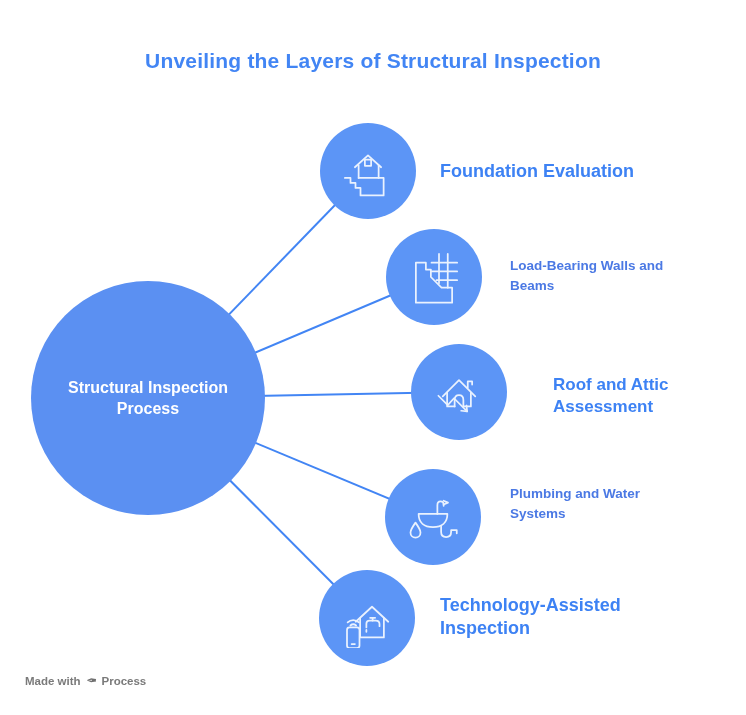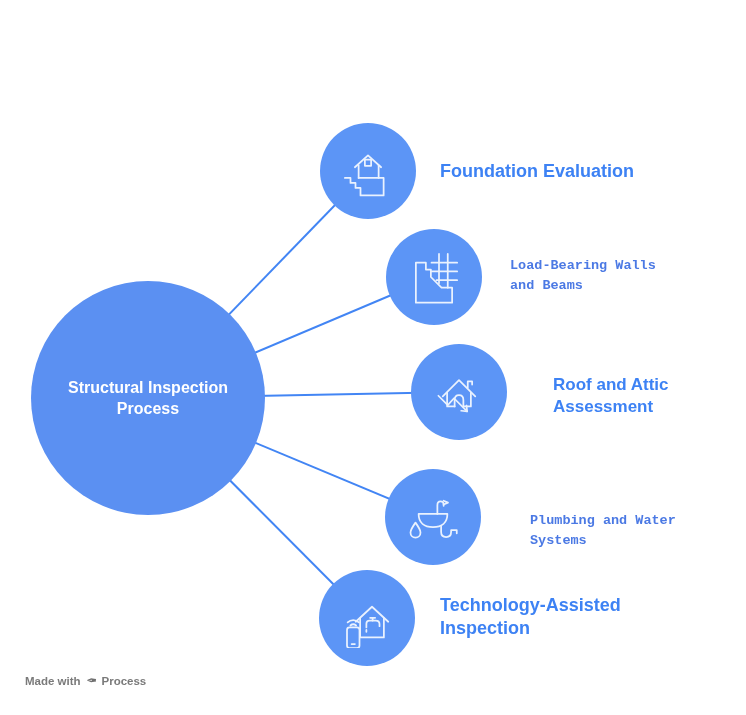--- a/index.html
+++ b/index.html
@@ -23,37 +23,38 @@
   .node-circle svg{width:60px;height:60px;}
   .icon{fill:none;stroke:#EAF2FE;stroke-width:1.4;stroke-linecap:round;stroke-linejoin:round;}
   .pos-c1{left:320px;top:123px;}
   .pos-c2{left:386px;top:229px;}
   .pos-c3{left:411px;top:344px;}
   .pos-c4{left:385px;top:469px;}
   .pos-c5{left:319px;top:570px;}
   .node-label{position:absolute;font-weight:700;z-index:1;}
   .lbl-lg{font-size:18px;line-height:1.28;color:#3D82F4;}
   .lbl-md{font-size:17px;line-height:1.32;color:#3D82F4;}
-  .lbl-sm{font-size:13.5px;line-height:1.5;color:#4B79E4;font-family:Liberation Mono, monospace;}
+  .lbl-sm{font-size:13.5px;line-height:1.5;color:#4B79E4;}
   .pos-l1{left:440px;top:160px;white-space:nowrap;}
   .pos-l2{left:510px;top:256px;width:175px;}
   .pos-l3{left:533px;top:374px;width:140px;margin-left:20px;}
-  .pos-l4{left:510px;top:511px;width:170px;margin-left:20px;}
+  .pos-l4{left:510px;top:484px;width:170px;}
   .pos-l5{left:440px;top:594px;width:195px;}
   .footer{
     position:absolute;left:25px;top:673px;display:flex;align-items:center;gap:5px;
     color:#7A7A7A;font-size:11.5px;text-decoration:none;z-index:1;font-weight:bold;
   }
   .pen{font-family:"DejaVu Sans",sans-serif;font-size:13px;color:#6F6F6F;transform:scaleX(-1);display:inline-block;}
 </style>
 </head>
 <body>
 
 <div class="canvas">
 
+  <h1 class="title">Unveiling the Layers of Structural Inspection</h1>
 
   <svg class="connectors" width="746" height="715" viewBox="0 0 746 715">
     <g stroke="#4285F4" stroke-width="2">
       <line x1="148" y1="398" x2="368" y2="171"></line>
       <line x1="148" y1="398" x2="434" y2="277"></line>
       <line x1="148" y1="398" x2="459" y2="392"></line>
       <line x1="148" y1="398" x2="433" y2="517"></line>
       <line x1="148" y1="398" x2="367" y2="618"></line>
     </g>
   </svg>

